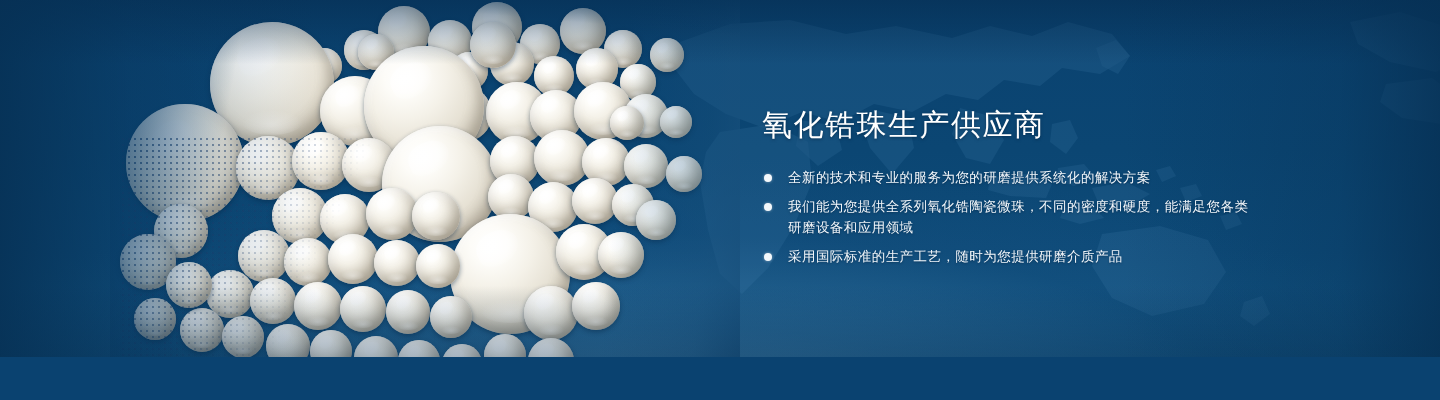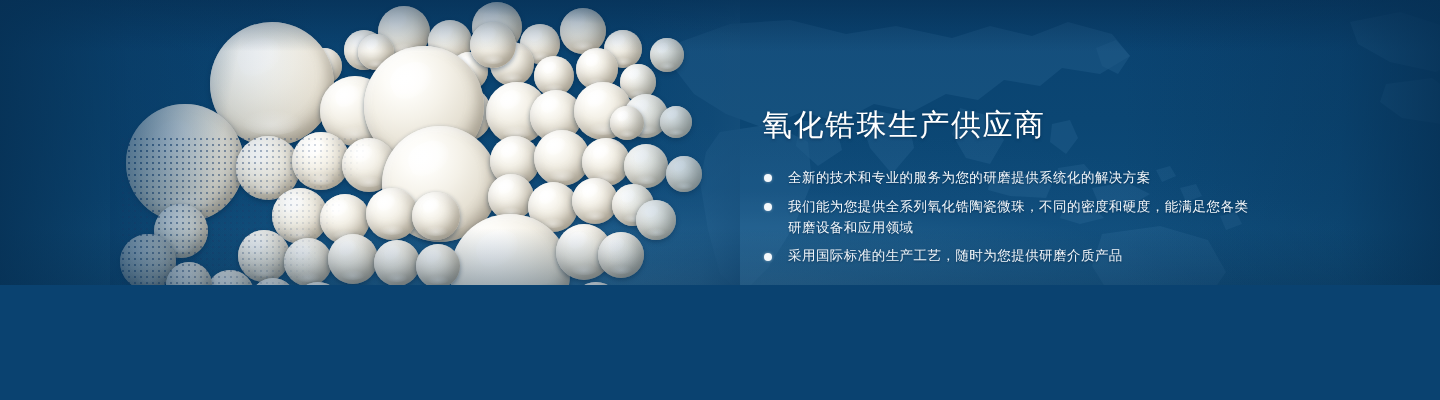--- a/index.html
+++ b/index.html
@@ -5,21 +5,21 @@
   * { margin:0; padding:0; box-sizing:border-box; }
   html, body {
     width:1440px; height:400px;
     overflow:hidden;
     background:#0a4270;
     font-family:"Liberation Sans","DejaVu Sans",sans-serif;
   }
 
   .banner {
     position:relative;
-    width:1440px; height:285px;
+    width:1440px; height:357px;
     overflow:hidden;
     background:#0a4270;
   }
 
   
   .bg-base {
     position:absolute; inset:0;
     background:
       radial-gradient(ellipse 70% 95% at 48% 118%,
           rgba(120,175,212,0.55) 0%,
@@ -131,21 +131,21 @@
   .point {
     position:relative;
     padding-left:26px;
     margin-bottom:7px;
     color:#f2f6fa;
     font-size:13.5px;
     line-height:21.5px;
     letter-spacing:0.45px;
     text-shadow:0 1px 2px rgba(3,30,56,0.5);
   }
-  .point:last-child { margin-bottom:0;font-family:Liberation Mono, monospace; }
+  .point:last-child { margin-bottom:0; }
   .bullet-dot {
     position:absolute;
     left:2px; top:7px;
     width:8px; height:8px;
     border-radius:50%;
     background:#f4f8fb;
     box-shadow:0 0 3px rgba(255,255,255,0.45);
   }
 </style>
 </head>

